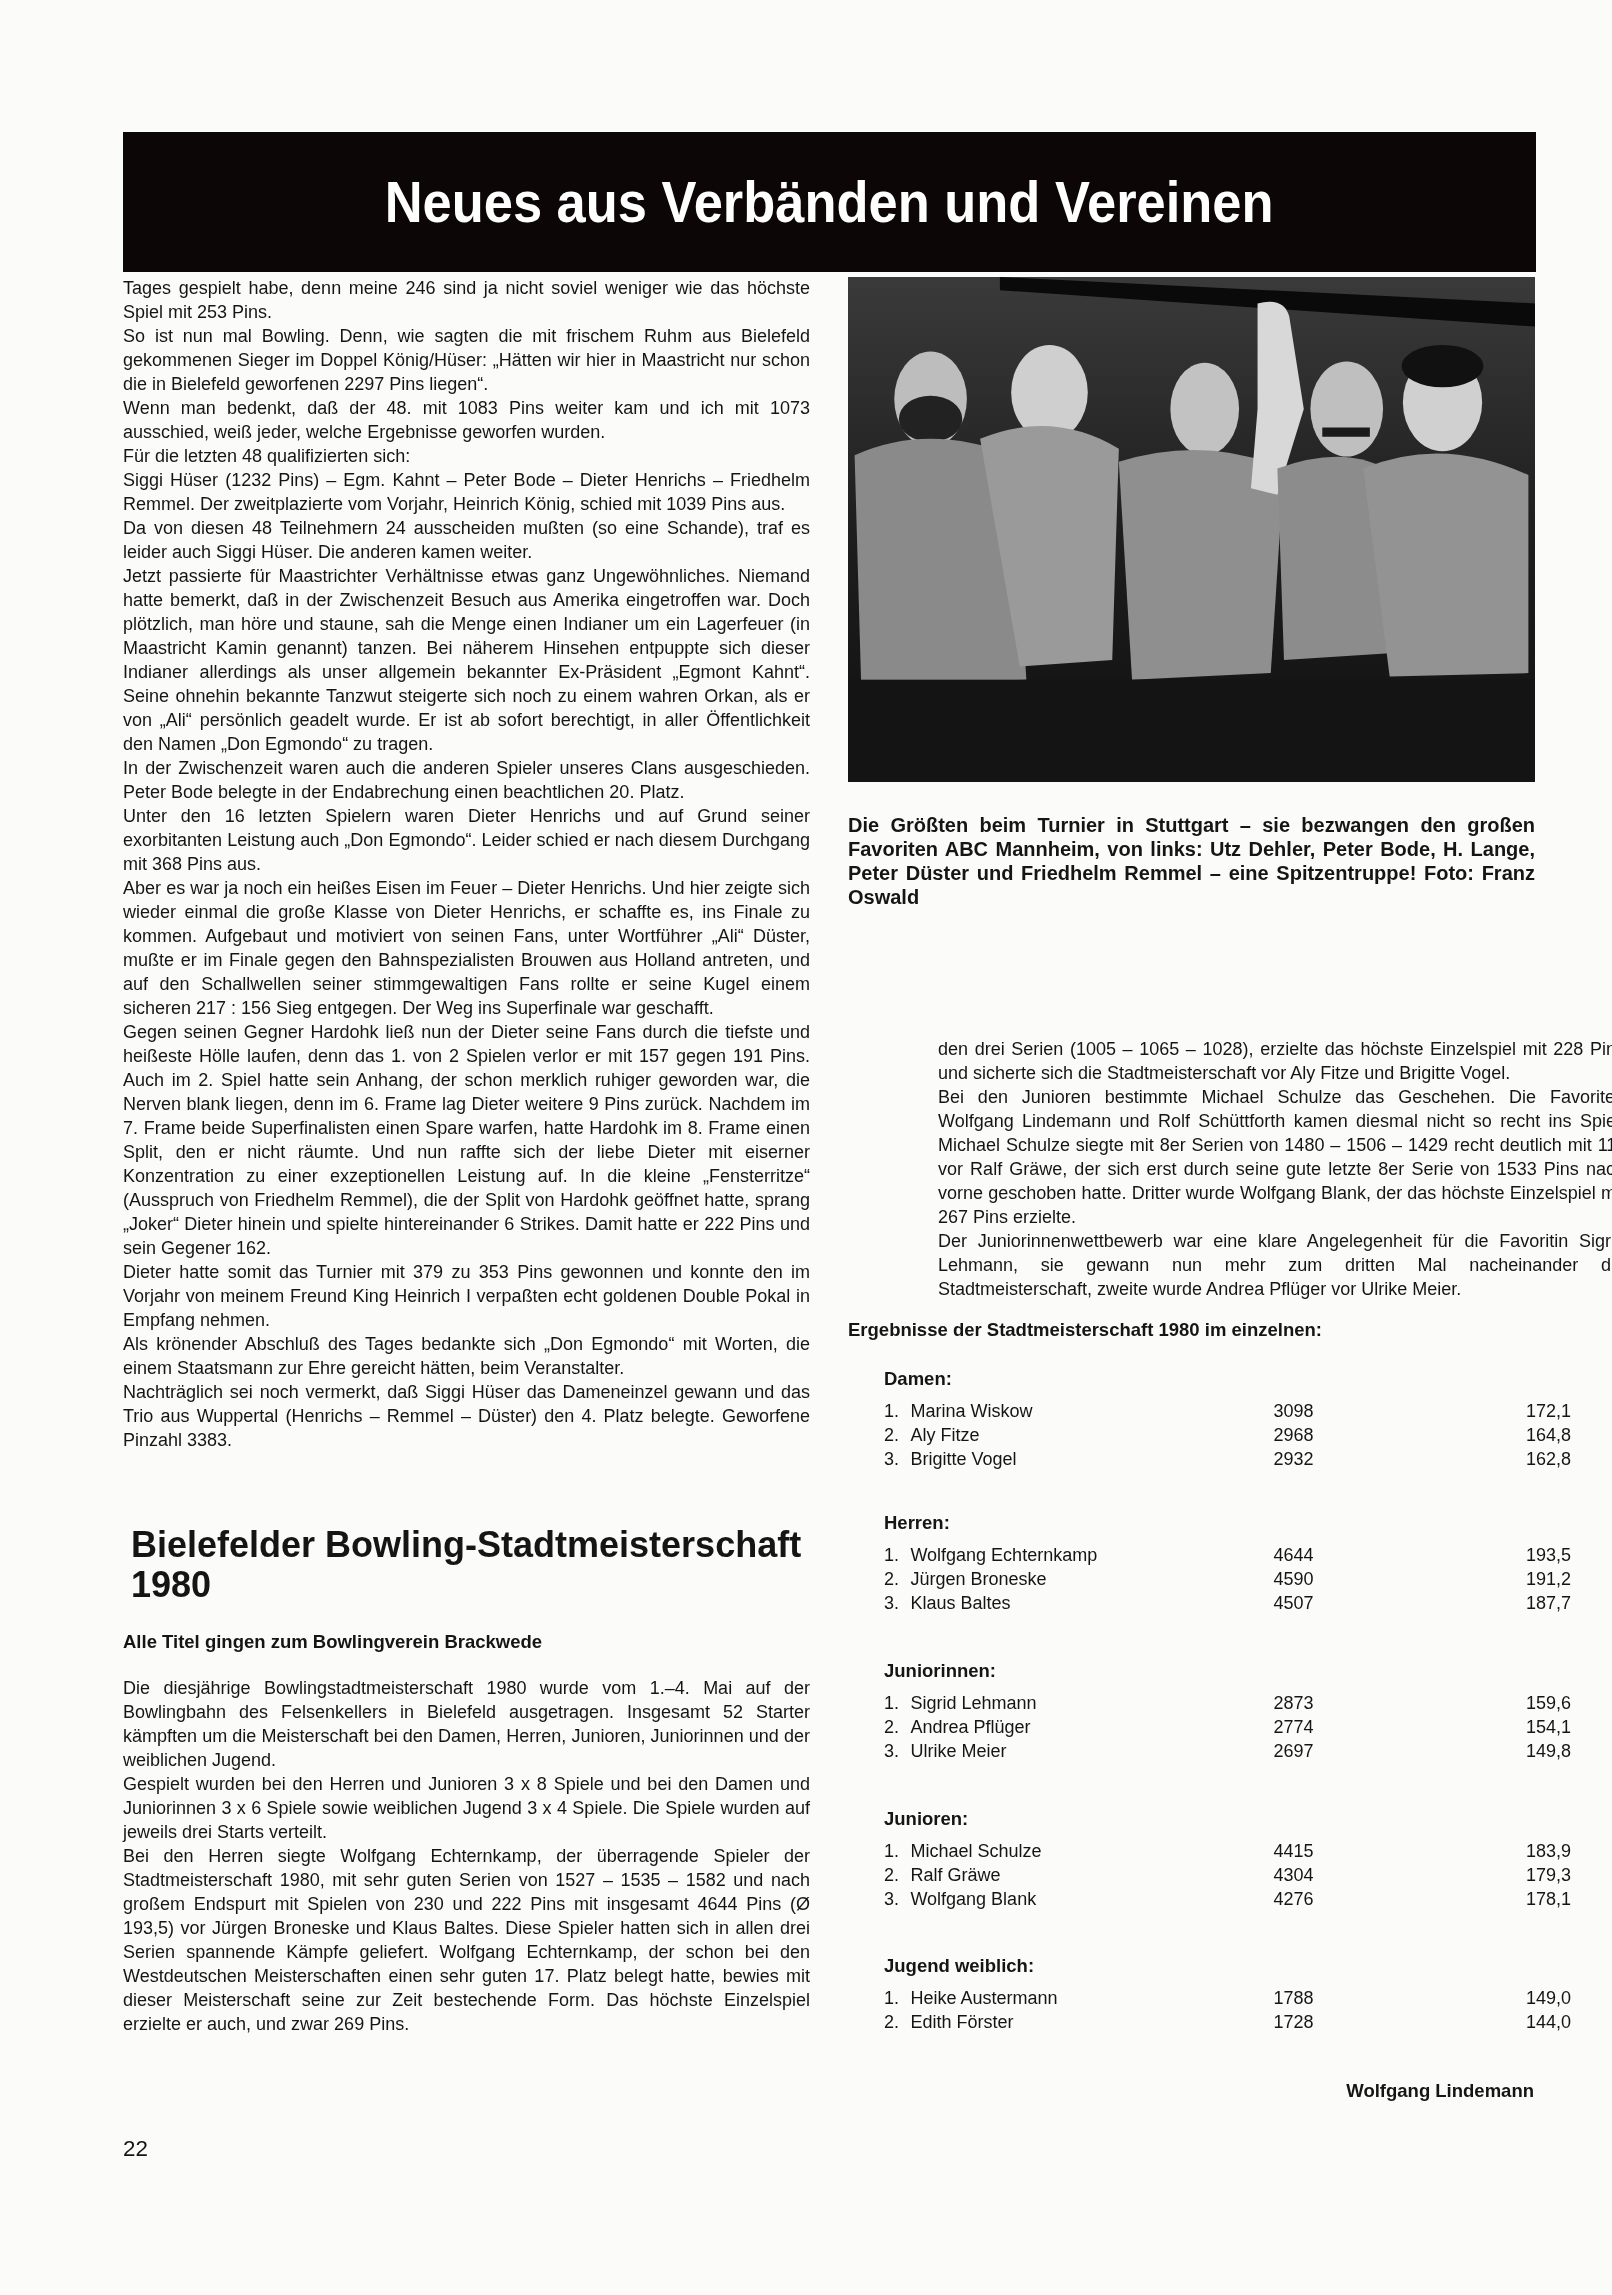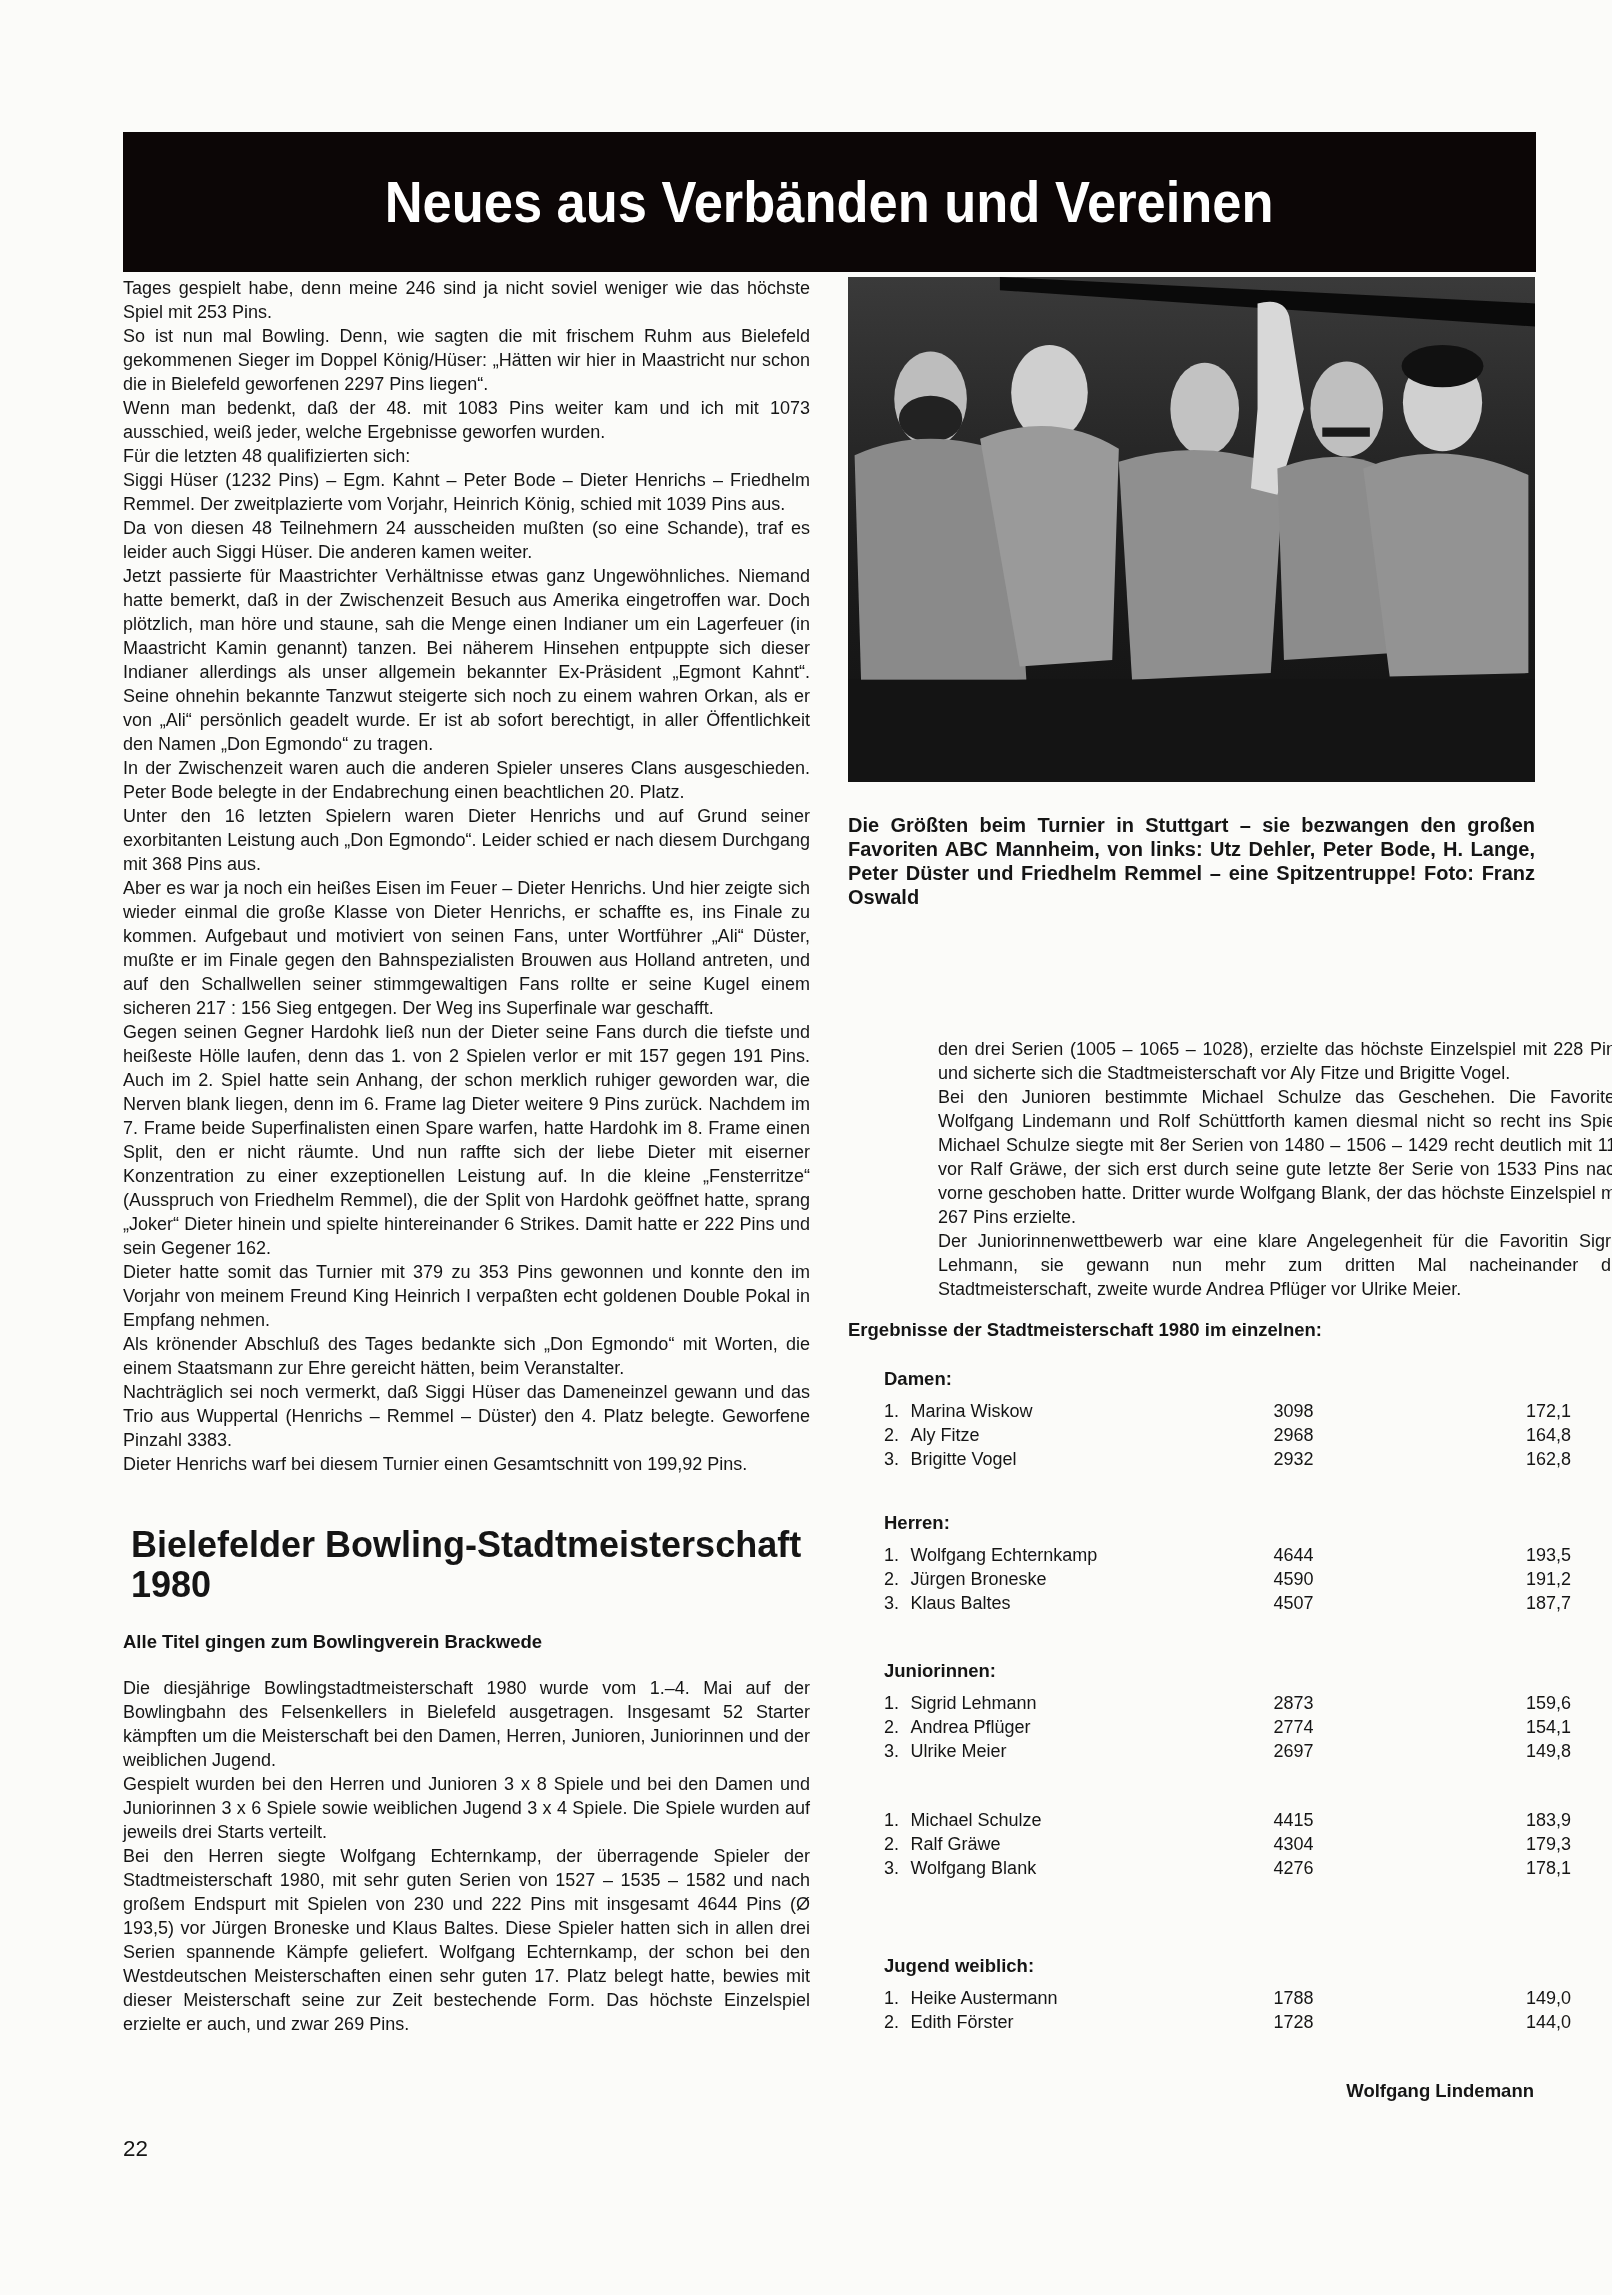--- a/index.html
+++ b/index.html
@@ -49,21 +49,20 @@
   <p>Siggi Hüser (1232 Pins) – Egm. Kahnt – Peter Bode – Dieter Henrichs – Friedhelm Remmel. Der zweitplazierte vom Vorjahr, Heinrich König, schied mit 1039 Pins aus.</p>
   <p>Da von diesen 48 Teilnehmern 24 ausscheiden mußten (so eine Schande), traf es leider auch Siggi Hüser. Die anderen kamen weiter.</p>
   <p>Jetzt passierte für Maastrichter Verhältnisse etwas ganz Ungewöhnliches. Niemand hatte bemerkt, daß in der Zwischenzeit Besuch aus Amerika eingetroffen war. Doch plötzlich, man höre und staune, sah die Menge einen Indianer um ein Lagerfeuer (in Maastricht Kamin genannt) tanzen. Bei näherem Hinsehen entpuppte sich dieser Indianer allerdings als unser allgemein bekannter Ex-Präsident „Egmont Kahnt“. Seine ohnehin bekannte Tanzwut steigerte sich noch zu einem wahren Orkan, als er von „Ali“ persönlich geadelt wurde. Er ist ab sofort berechtigt, in aller Öffentlichkeit den Namen „Don Egmondo“ zu tragen.</p>
   <p>In der Zwischenzeit waren auch die anderen Spieler unseres Clans ausgeschieden. Peter Bode belegte in der Endabrechung einen beachtlichen 20. Platz.</p>
   <p>Unter den 16 letzten Spielern waren Dieter Henrichs und auf Grund seiner exorbitanten Leistung auch „Don Egmondo“. Leider schied er nach diesem Durchgang mit 368 Pins aus.</p>
   <p>Aber es war ja noch ein heißes Eisen im Feuer – Dieter Henrichs. Und hier zeigte sich wieder einmal die große Klasse von Dieter Henrichs, er schaffte es, ins Finale zu kommen. Aufgebaut und motiviert von seinen Fans, unter Wortführer „Ali“ Düster, mußte er im Finale gegen den Bahnspezialisten Brouwen aus Holland antreten, und auf den Schallwellen seiner stimmgewaltigen Fans rollte er seine Kugel einem sicheren 217 : 156 Sieg entgegen. Der Weg ins Superfinale war geschafft.</p>
   <p>Gegen seinen Gegner Hardohk ließ nun der Dieter seine Fans durch die tiefste und heißeste Hölle laufen, denn das 1. von 2 Spielen verlor er mit 157 gegen 191 Pins. Auch im 2. Spiel hatte sein Anhang, der schon merklich ruhiger geworden war, die Nerven blank liegen, denn im 6. Frame lag Dieter weitere 9 Pins zurück. Nachdem im 7. Frame beide Superfinalisten einen Spare warfen, hatte Hardohk im 8. Frame einen Split, den er nicht räumte. Und nun raffte sich der liebe Dieter mit eiserner Konzentration zu einer exzeptionellen Leistung auf. In die kleine „Fensterritze“ (Ausspruch von Friedhelm Remmel), die der Split von Hardohk geöffnet hatte, sprang „Joker“ Dieter hinein und spielte hintereinander 6 Strikes. Damit hatte er 222 Pins und sein Gegener 162.</p>
   <p>Dieter hatte somit das Turnier mit 379 zu 353 Pins gewonnen und konnte den im Vorjahr von meinem Freund King Heinrich I verpaßten echt goldenen Double Pokal in Empfang nehmen.</p>
   <p>Als krönender Abschluß des Tages bedankte sich „Don Egmondo“ mit Worten, die einem Staatsmann zur Ehre gereicht hätten, beim Veranstalter.</p>
   <p>Nachträglich sei noch vermerkt, daß Siggi Hüser das Dameneinzel gewann und das Trio aus Wuppertal (Henrichs – Remmel – Düster) den 4. Platz belegte. Geworfene Pinzahl 3383.</p>
-  <p>Dieter Henrichs warf bei diesem Turnier einen Gesamtschnitt von 199,92 Pins.</p>
 </div>
 
 <div class="photo" role="img" aria-label="Five bowlers in polo shirts posing, one with raised fist">
   <svg viewBox="0 0 1040 765" preserveAspectRatio="none">
     <defs>
       <linearGradient id="bg" x1="0" y1="0" x2="0" y2="1">
         <stop offset="0" stop-color="#3a3a3a"></stop>
           <stop offset="0.5" stop-color="#1e1e1e"></stop>
           <stop offset="1" stop-color="#101010"></stop>
       </linearGradient>
@@ -173,20 +172,21 @@
     </div>
   <div class="row">
       <span class="rank">3.</span>
       <span class="name">Ulrike Meier</span>
       <span class="pins">2697</span>
       <span class="avg">149,8</span>
     </div>
 </div>
 
 <div class="group" style="top:1808px">
+  <div class="gh">Junioren:</div>
   <div class="row">
       <span class="rank">1.</span>
       <span class="name">Michael Schulze</span>
       <span class="pins">4415</span>
       <span class="avg">183,9</span>
     </div>
   <div class="row">
       <span class="rank">2.</span>
       <span class="name">Ralf Gräwe</span>
       <span class="pins">4304</span>

